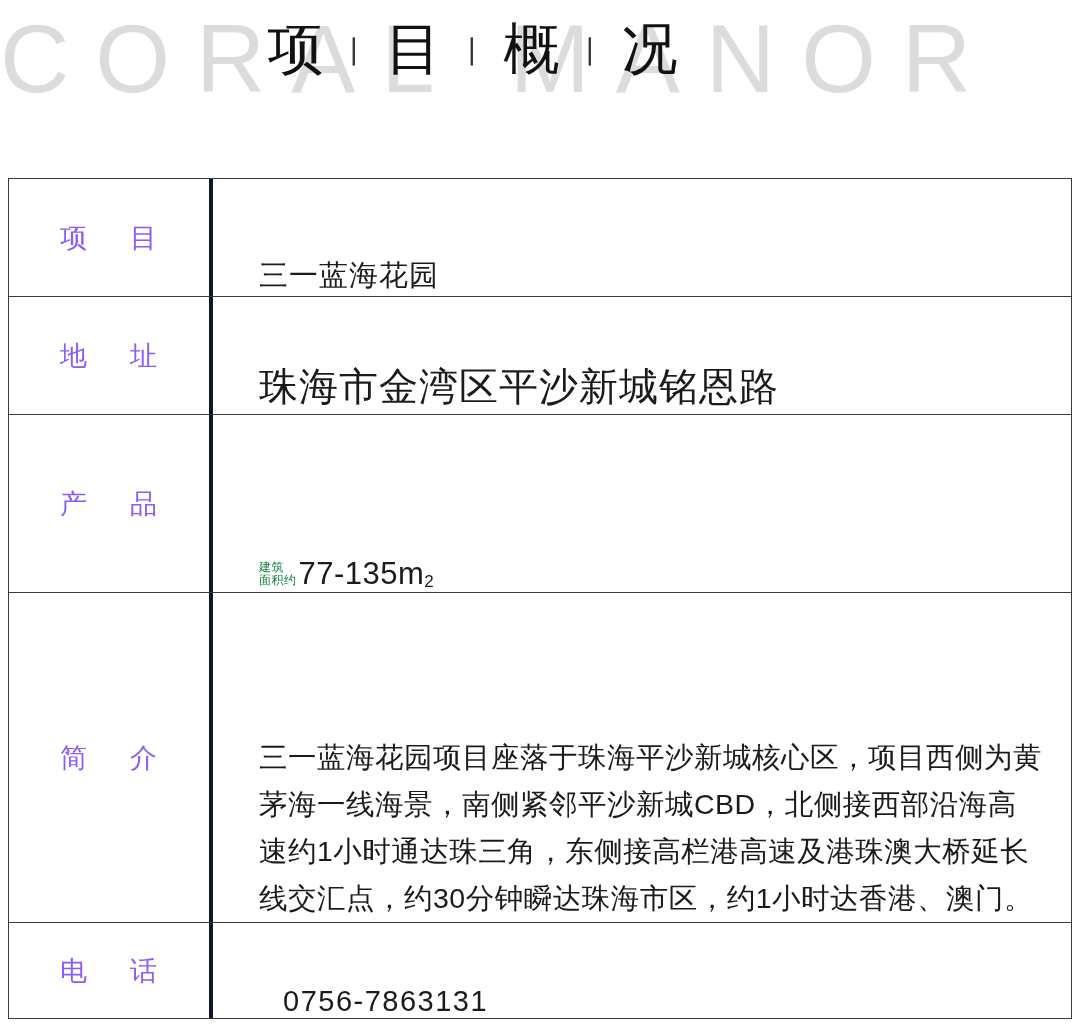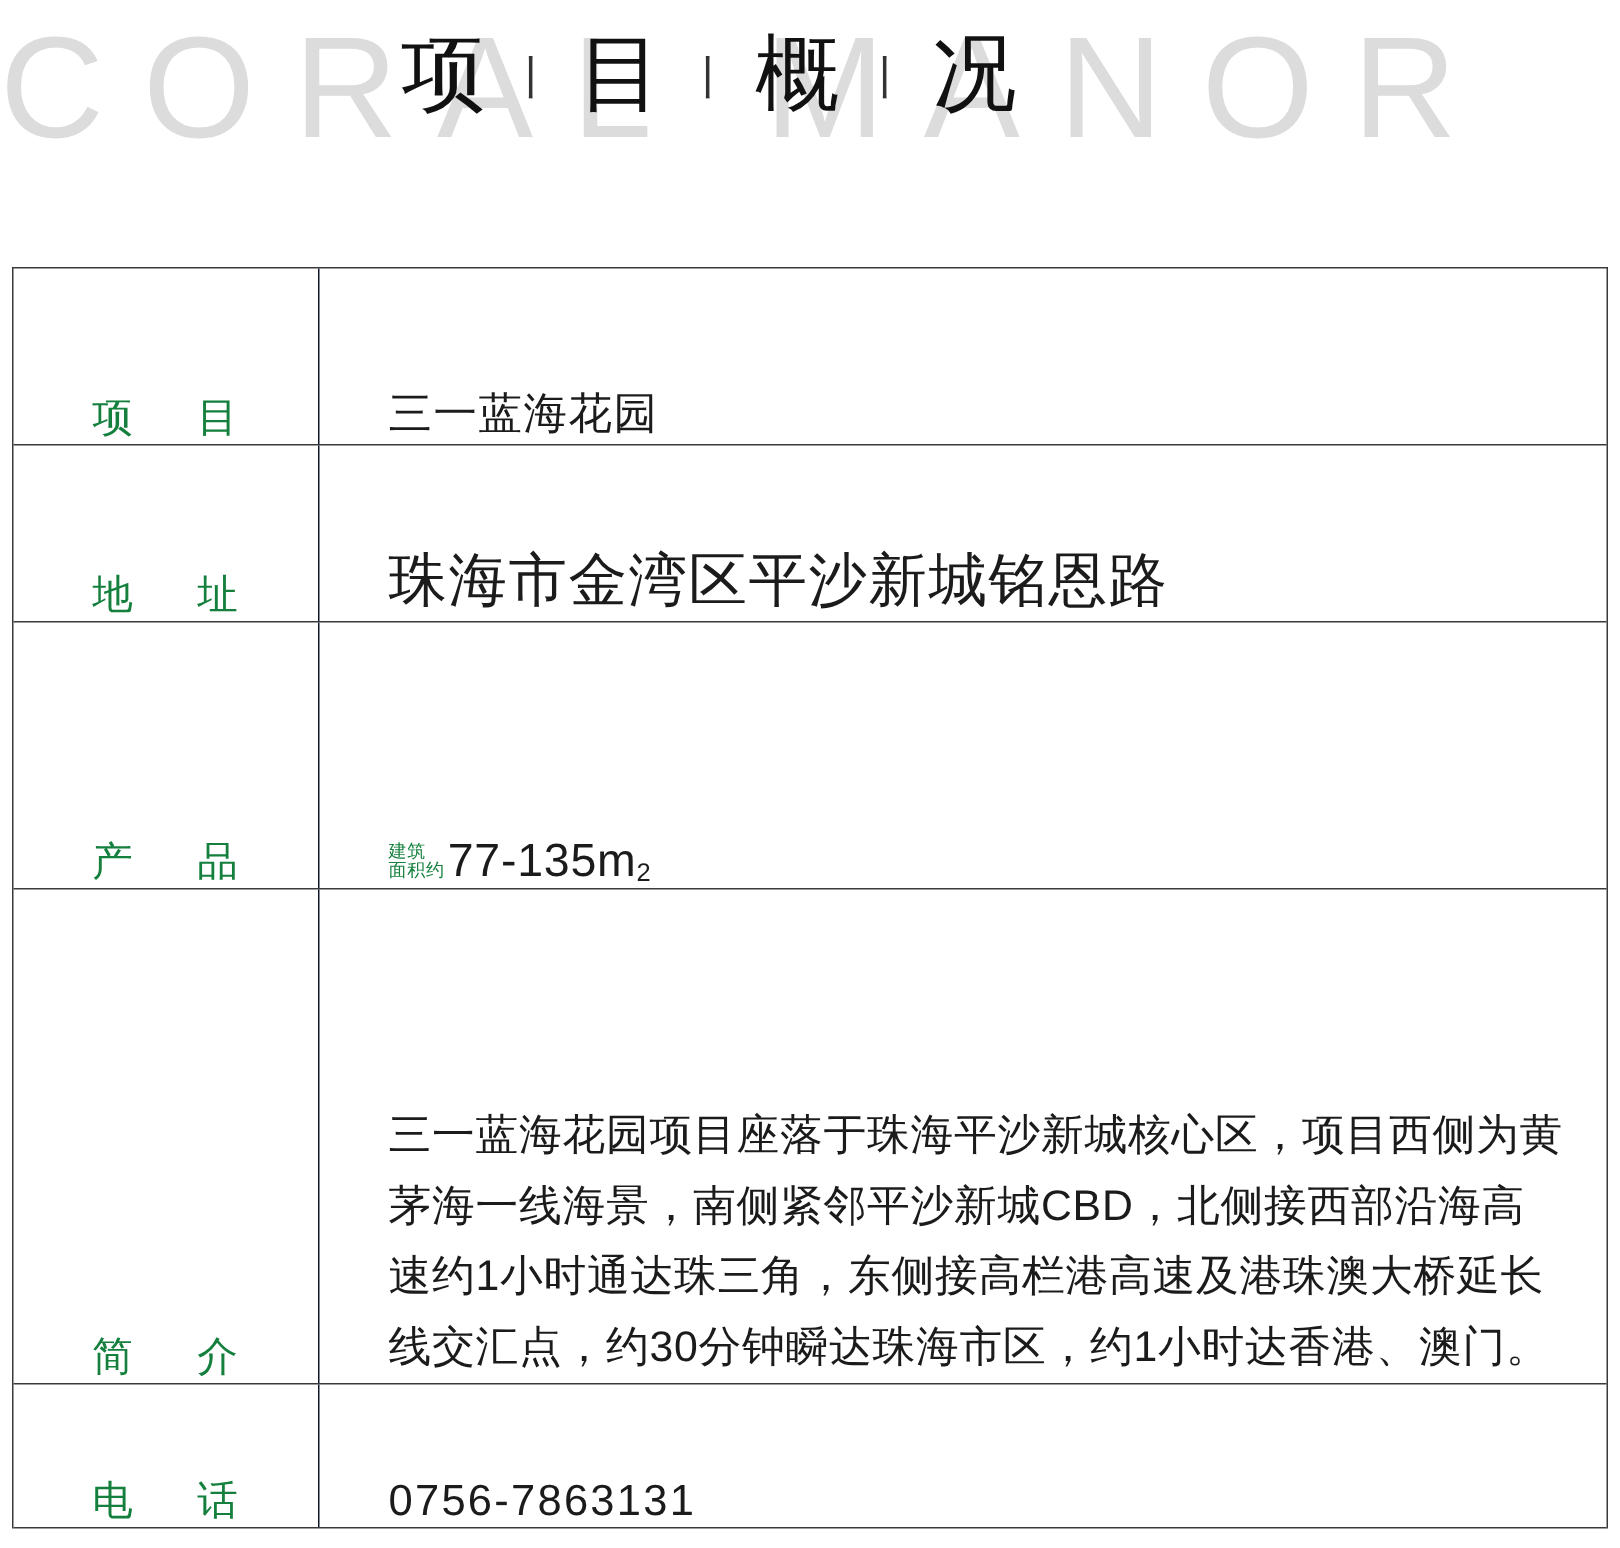--- a/index.html
+++ b/index.html
@@ -70,27 +70,27 @@
     box-sizing: border-box;
   }
   .row {
     display: flex;
     border-bottom: 1px solid #3a3a3a;
     box-sizing: border-box;
   }
   .cell-label {
     width: 204px;
     min-width: 204px;
-    border-right: 1px solid #0f172a;
-    box-sizing: border-box;
-    display: flex;
-    align-items: flex-end;
+    border-right: 4px solid #0f172a;
+    box-sizing: border-box;
+    display: flex;
+    align-items: center;
     justify-content: center;
     font-size: 27px;
-    color: #15803d;
+    color: #8b5cf6;
     letter-spacing: 1px;
   }
   .cell-label span.lbl {
     display: inline-block;
     text-align: justify;
     text-align-last: justify;
     width: 98px;
     font-size: 27px;
   }
   .cell-value {
@@ -101,21 +101,21 @@
     flex-direction: column;
     justify-content: flex-end;
     font-size: 28px;
     color: #1b1b1b;
   }
 
   .row-name { height: 118px; }
   .row-addr { height: 118px; }
   .row-product { height: 178px; }
   .row-intro { height: 330px; }
-  .row-phone { height: 96px; }
+  .row-phone { height: 96px; gap: 24px; }
 
   .val-name { font-size: 29px; letter-spacing: 1px; }
   .val-addr { font-size: 39px; letter-spacing: 1px; }
 
   .product-line1 {
     font-size: 29px;
     letter-spacing: 1px;
     margin-bottom: 14px;
   }
   .product-line2 {

